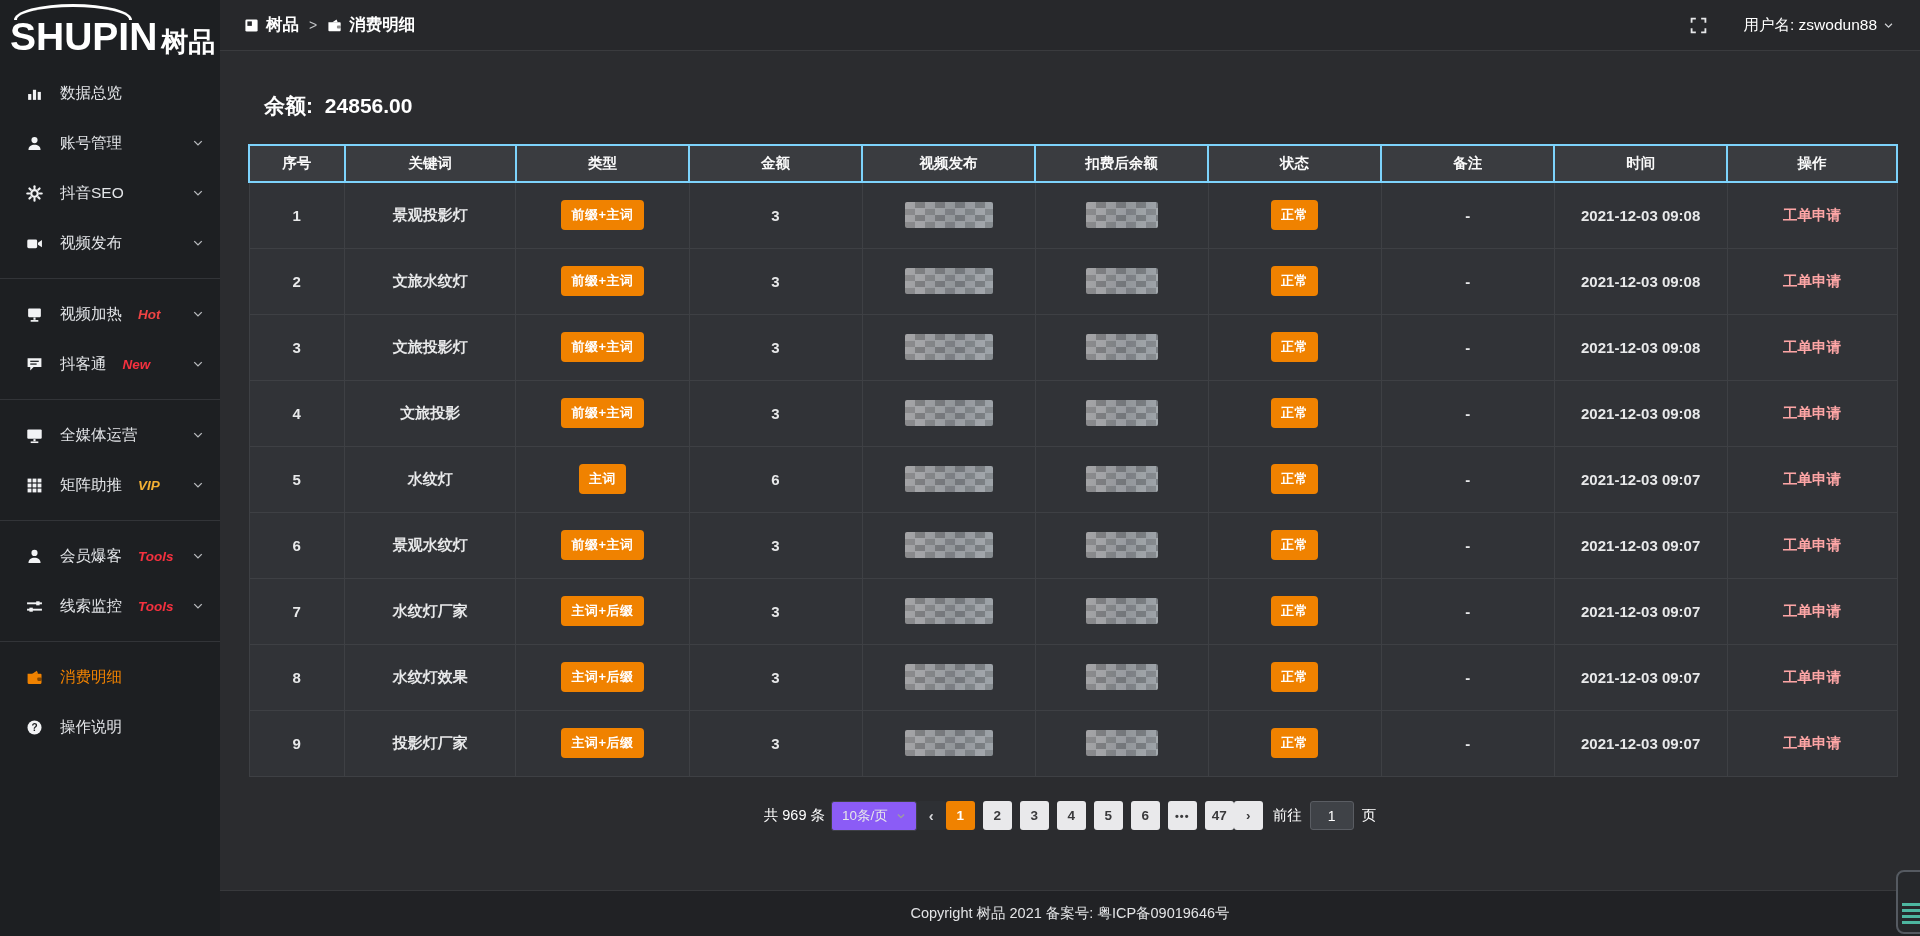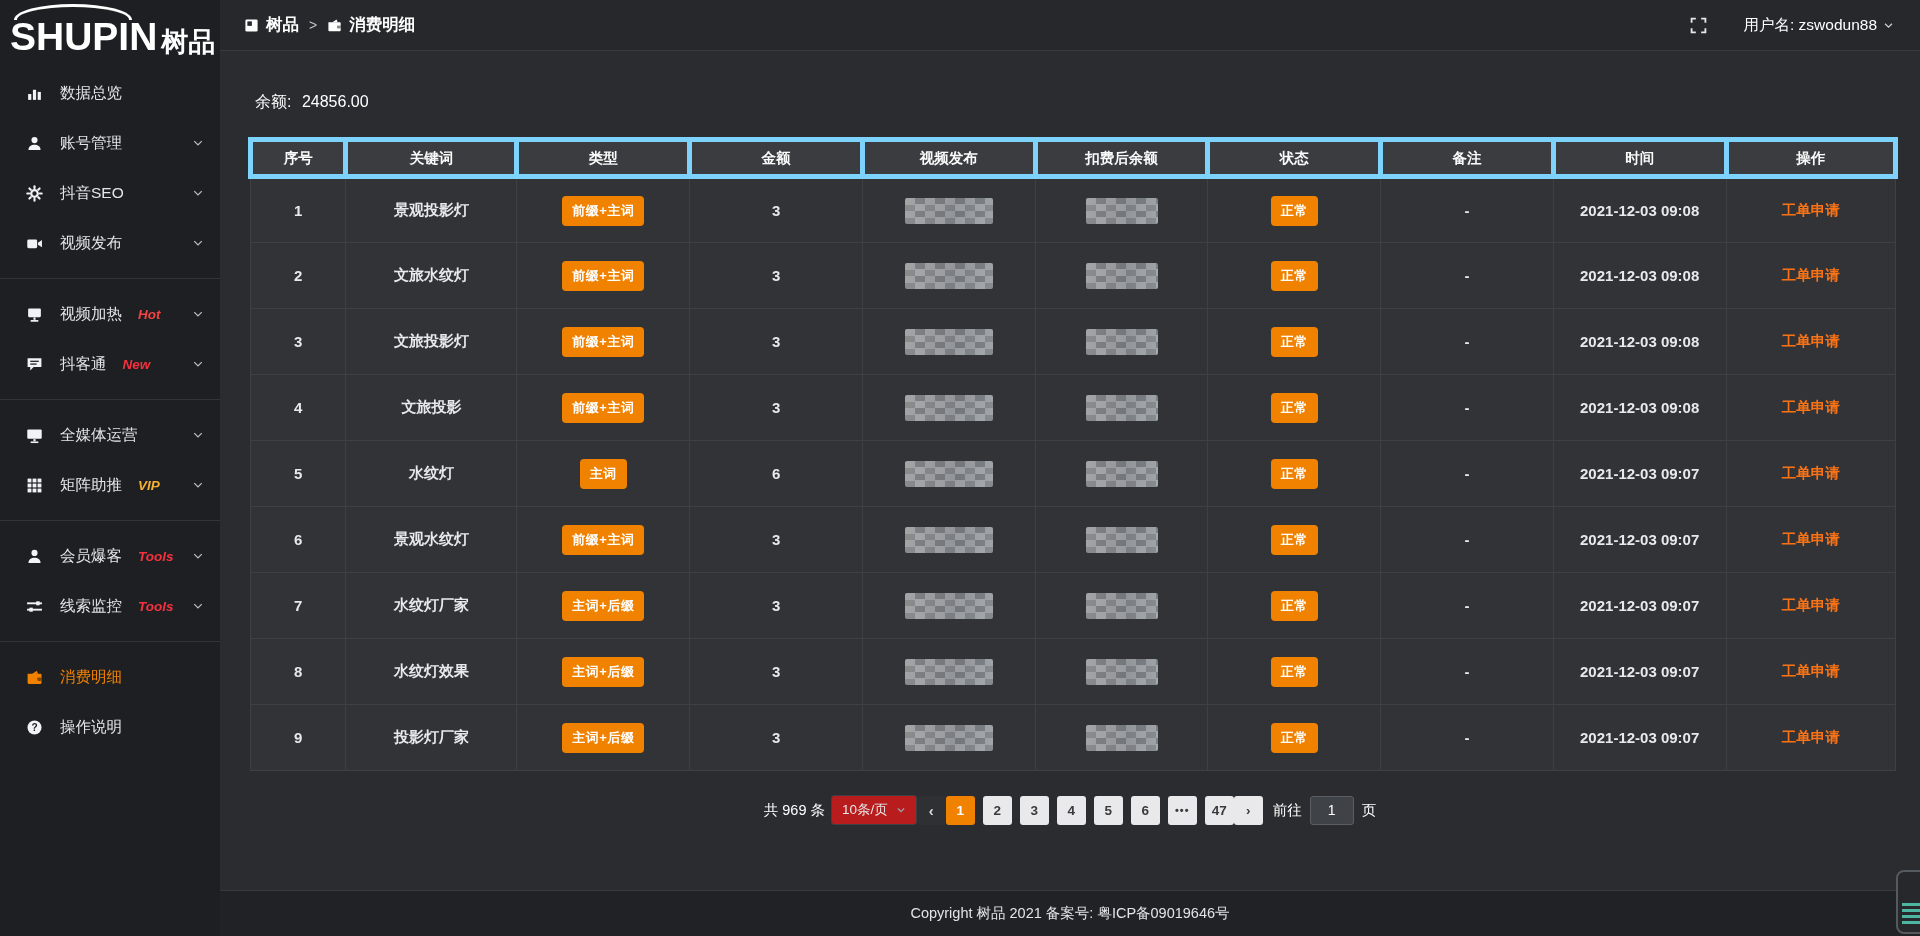--- a/index.html
+++ b/index.html
@@ -52,55 +52,55 @@
   .crumb .c-icon svg { width:15px; height:15px; }
   .crumb-sep { color:#c2c4c7; font-size:14px; font-weight:400; }
   .topbar-right { display:flex; align-items:center; gap:36px; color:#fff; font-size:15.5px; }
   .fullscreen-btn { display:inline-flex; color:#e7e8ea; }
   .fullscreen-btn svg { width:17px; height:17px; }
   .user-drop { display:flex; align-items:center; gap:6px; }
   .user-drop svg { width:11px; height:11px; color:#cfd1d4; }
 
   
   .content { position:absolute; left:220px; top:52px; right:0; bottom:46px; }
-  .balance { padding:40px 0 0 35px; font-size:16px; font-weight:400; color:#fff; }
+  .balance { padding:40px 0 0 44px; font-size:21px; font-weight:700; color:#fff; }
   .balance .bal-value { margin-left:6px; }
 
   table.data-table {
     width:1650px; margin:24px 0 0 28px; border-collapse:collapse; table-layout:fixed;
   }
   .data-table th {
     background:#3a3c40; height:37px; font-size:14.5px; font-weight:700; color:#fafafa;
-    border:5px solid #7dd3fc; text-align:center;
+    border:2px solid #7dd3fc; text-align:center;
   }
   .data-table td {
     background:#313337; height:66px; border:1px solid #3e4044;
     text-align:center; font-size:15px; font-weight:700; color:#e8e9ea;
   }
   .type-badge, .status-badge {
     display:inline-block; background:#f08200; color:#fff; font-size:13px; font-weight:700;
     padding:6px 10px; border-radius:4px; letter-spacing:.5px;
   }
   .blur-block {
     width:88px; height:26px; margin:0 auto; border-radius:2px;
     background:
       conic-gradient(rgba(0,0,0,.18) 25%, rgba(255,255,255,.10) 0 50%, rgba(0,0,0,.12) 0 75%, rgba(255,255,255,.05) 0) 0 0/ 20px 13px,
       linear-gradient(100deg,#a0a0a2,#8c9095 55%,#9aA0a5);
   }
   .blur-block.sm { width:72px; }
-  .action-link { color:#f97316; font-weight:700; font-size:14.5px; }
+  .action-link { color:#fca5a5; font-weight:700; font-size:14.5px; }
 
   
   .pagination {
     margin-top:24px; display:flex; align-items:center; justify-content:center; 
     font-size:14px; color:#fff;
   }
   .pg-total { margin-right:6px; font-size:14.5px; }
   .pg-size {
-    background:#b91c1c; border:1px solid #3e4045; border-radius:3px;
+    background:#8b5cf6; border:1px solid #3e4045; border-radius:3px;
     height:30px; padding:0 10px; display:flex; align-items:center; gap:8px; font-size:13.5px; color:#e6e7e9;
   }
   .pg-size svg { width:10px; height:10px; color:#9b9da1; }
   .pg-btn {
     min-width:29px; height:29px; border-radius:3px; display:flex; align-items:center; justify-content:center;
     font-size:13.5px; font-weight:700; background:#e9e9eb; color:#3a3a3c; border:none;
   }
   .pg-btn.prev { background:#2e3034; color:#d7d8da; font-size:15px; }
   .pg-btn.active { background:#f08200; color:#fff; }
   .pg-btn.dots { letter-spacing:1px; font-size:11px; }

